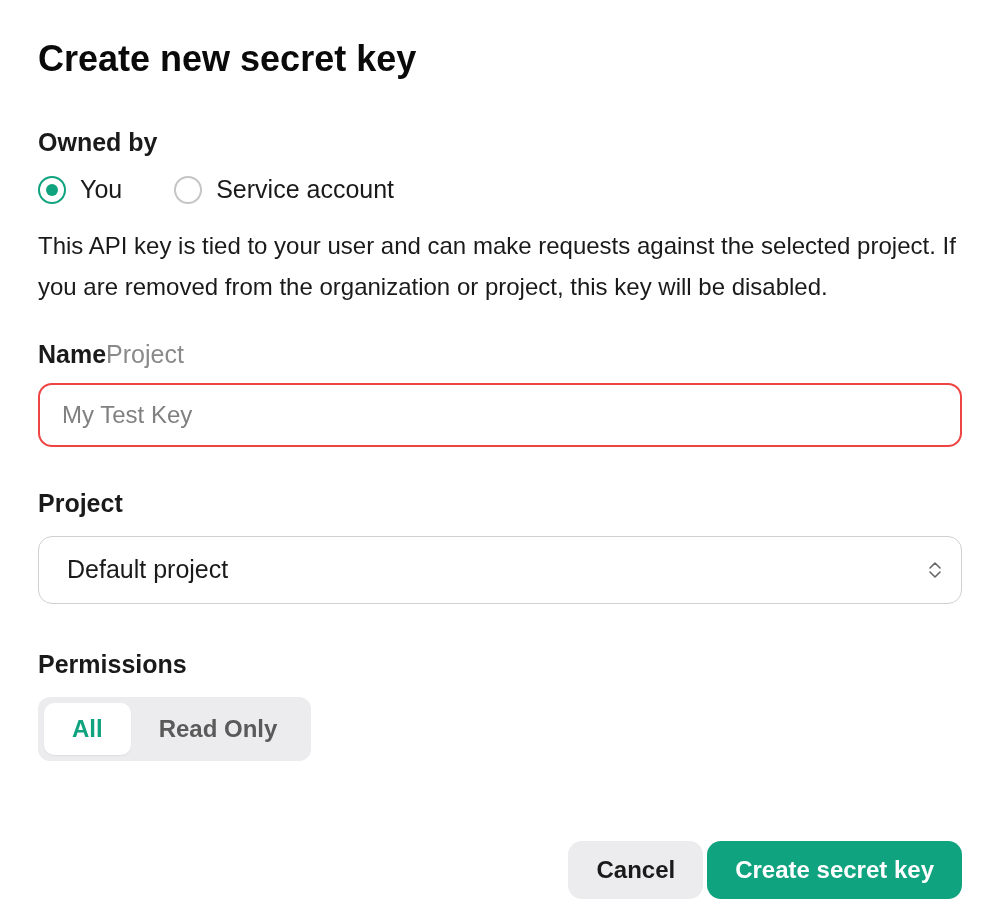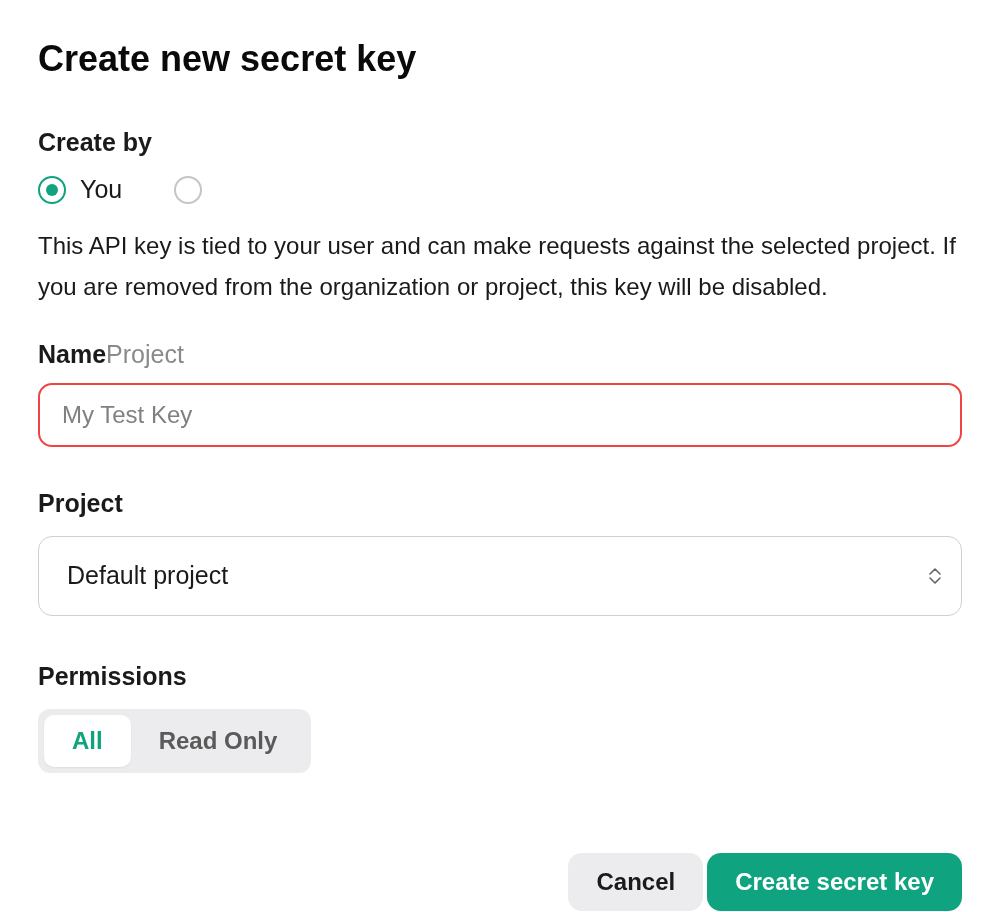--- a/index.html
+++ b/index.html
@@ -90,21 +90,21 @@
       font-size: 24px;
       color: #1a1a1a;
       outline: none;
       margin-bottom: 42px;
     }
     .name-input::placeholder {
       color: #808080;
     }
     .project-select {
       width: 100%;
-      height: 80px;
+      height: 68px;
       border: 1px solid #d0d0d0;
       border-radius: 14px;
       padding: 0 44px 0 28px;
       font-size: 25px;
       color: #1a1a1a;
       background: #fff;
       display: flex;
       align-items: center;
       position: relative;
       cursor: pointer;
@@ -172,31 +172,32 @@
       color: #ffffff;
     }
   </style>
 </head>
 <body>
 
 
 
 <h1 class="page-title">Create new secret key</h1>
 
-<div class="section-label">Create by</div>
+<div class="section-label">Owned by</div>
 
 <div class="radio-group">
   <div class="radio-option">
     <span class="radio-circle selected">
       <span class="radio-dot"></span>
     </span>
     <span class="radio-label">You</span>
   </div>
   <div class="radio-option">
     <span class="radio-circle"></span>
+    <span class="radio-label">Service account</span>
   </div>
 </div>
 
 <p class="description">This API key is tied to your user and can make requests against the selected project. If you are removed from the organization or project, this key will be disabled.</p>
 
 <div class="label-row">
   <span class="field-label">Name</span>
   <span class="optional-hint">Project</span>
 </div>
 

